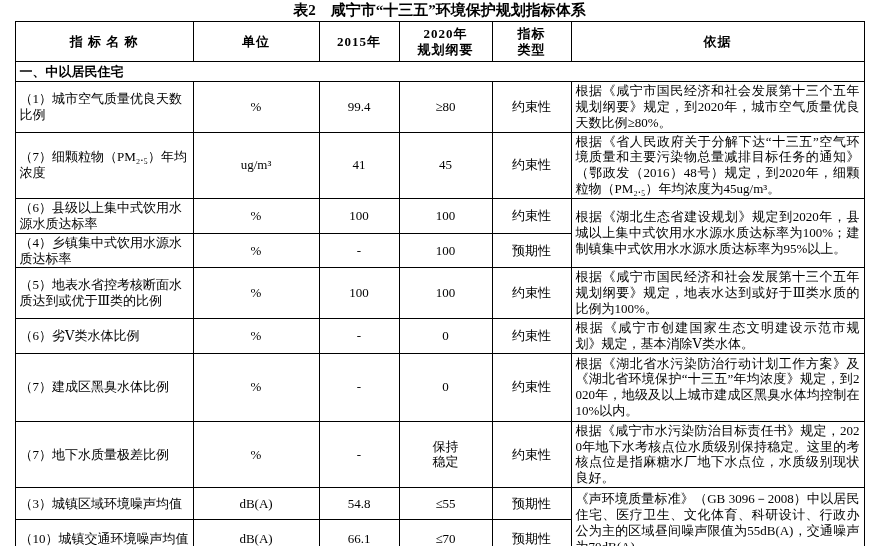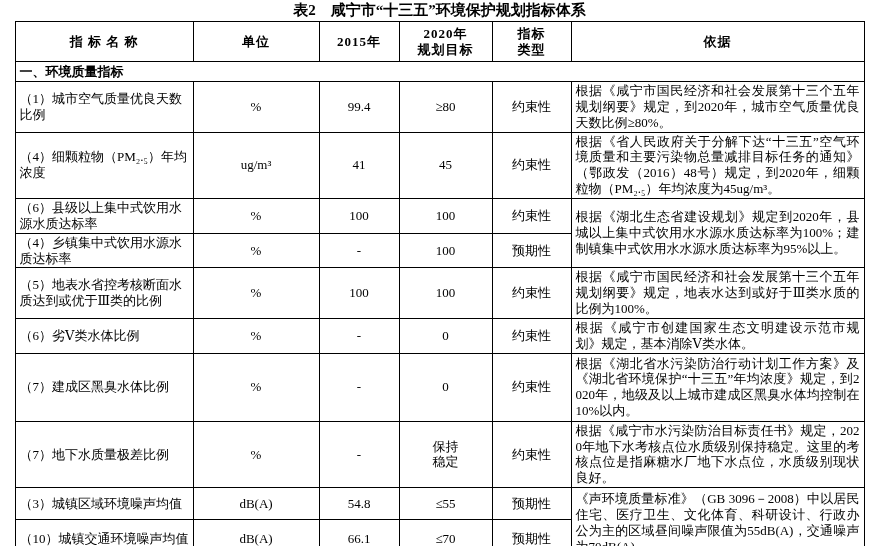--- a/index.html
+++ b/index.html
@@ -79,42 +79,42 @@
       <col class="col-2020">
         <col class="col-type">
         <col class="col-basis">
     </colgroup>
     <thead>
       <tr style="height:40px">
         <th>指 标 名 称</th>
         <th>单位</th>
         <th>2015年</th>
         <th>2020年
-规划目标</th>
+规划纲要</th>
         <th>指标
 类型</th>
         <th>依据</th>
       </tr>
     </thead>
     <tbody>
       <tr class="section-row" style="height:20px">
-        <td colspan="6">一、环境质量指标</td>
+        <td colspan="6">一、中以居民住宅</td>
       </tr>
 
       <tr style="height:48px">
         <td class="cell-name">（1）城市空气质量优良天数比例</td>
         <td class="cell-center">%</td>
         <td class="cell-center">99.4</td>
         <td class="cell-center">≥80</td>
         <td class="cell-center">约束性</td>
         <td class="cell-basis">根据《咸宁市国民经济和社会发展第十三个五年规划纲要》规定，到2020年，城市空气质量优良天数比例≥80%。</td>
       </tr>
 
       <tr style="height:62px">
-        <td class="cell-name">（4）细颗粒物（PM₂.₅）年均浓度</td>
+        <td class="cell-name">（7）细颗粒物（PM₂.₅）年均浓度</td>
         <td class="cell-center">ug/m³</td>
         <td class="cell-center">41</td>
         <td class="cell-center">45</td>
         <td class="cell-center">约束性</td>
         <td class="cell-basis">根据《省人民政府关于分解下达“十三五”空气环境质量和主要污染物总量减排目标任务的通知》（鄂政发（2016）48号）规定，到2020年，细颗粒物（PM₂.₅）年均浓度为45ug/m³。</td>
       </tr>
 
       <tr style="height:32px">
         <td class="cell-name">（6）县级以上集中式饮用水源水质达标率</td>
         <td class="cell-center">%</td>

